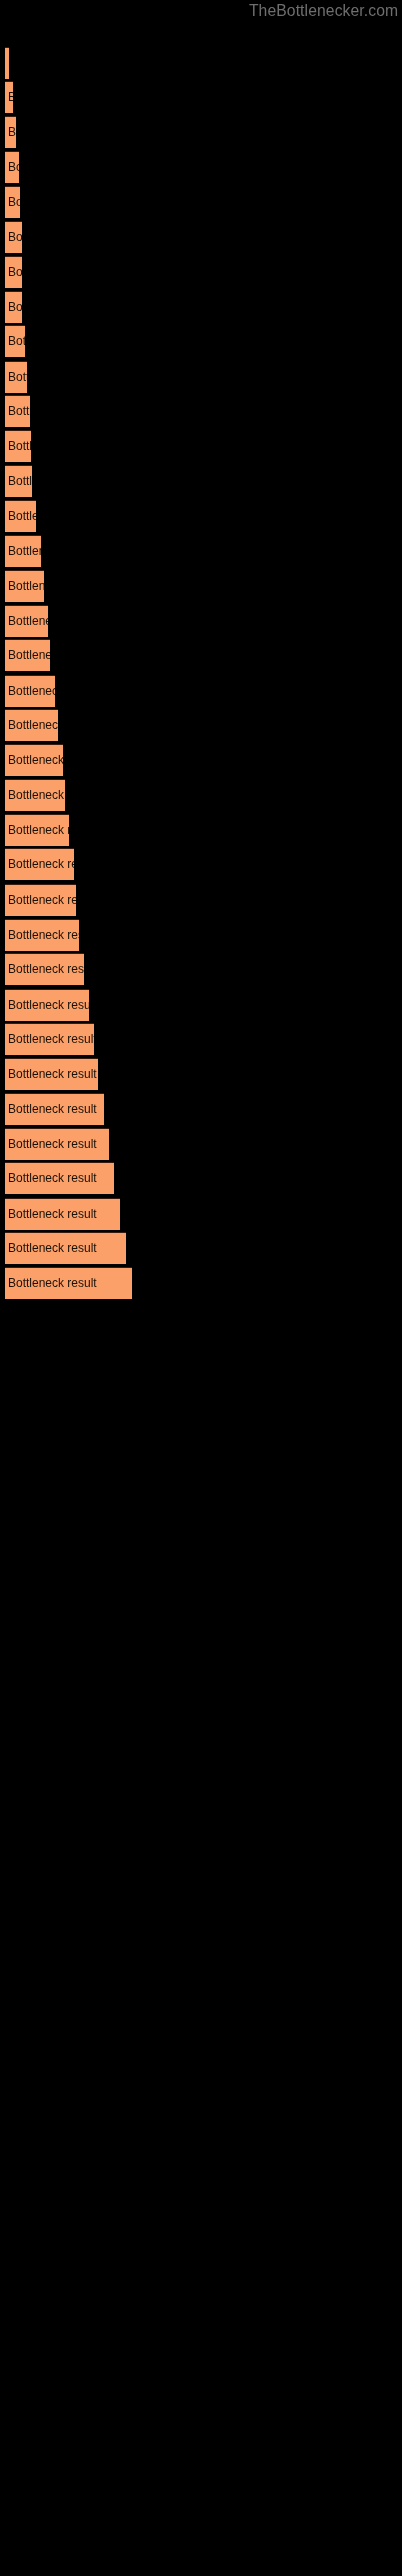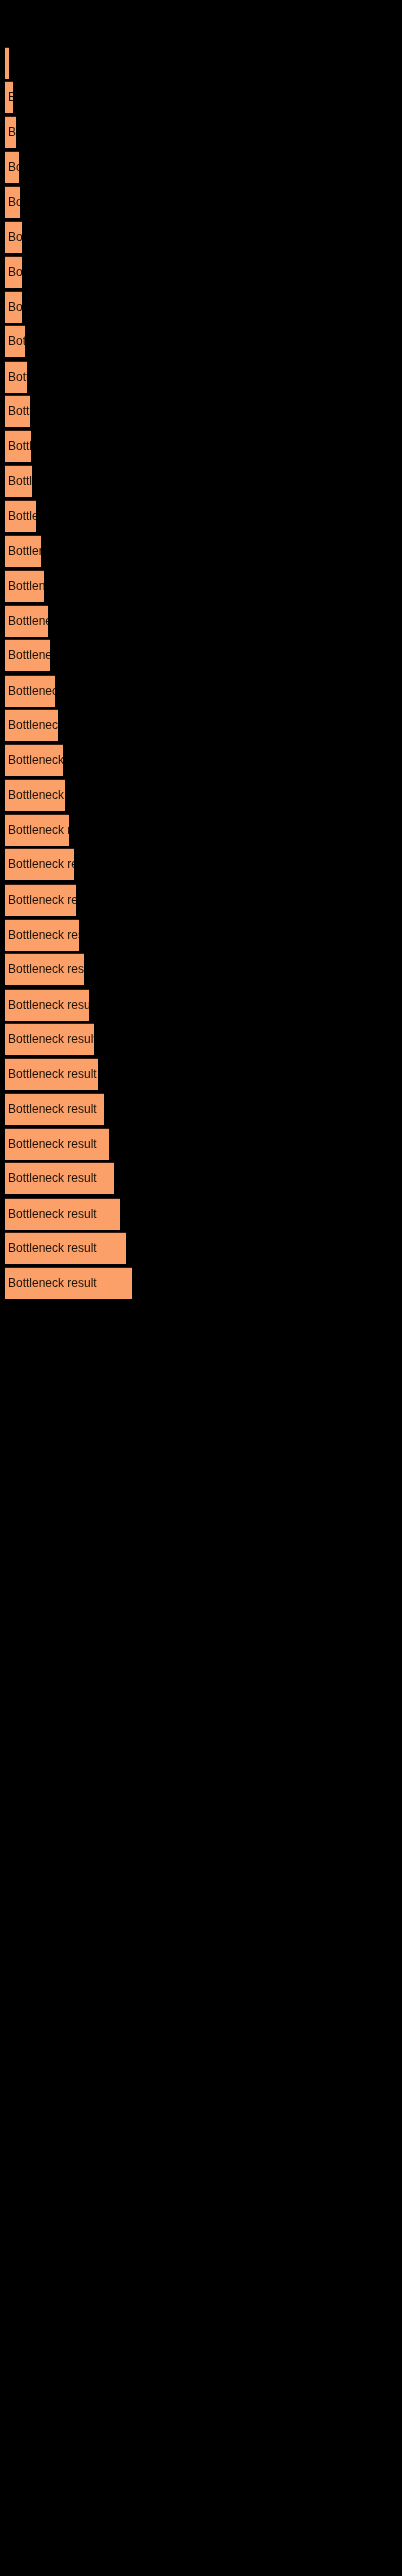--- a/index.html
+++ b/index.html
@@ -81,20 +81,23 @@
     font-family: "Liberation Sans", sans-serif;
     white-space: nowrap;
     pointer-events: none;
   }
 </style>
 </head>
 <body>
 
 <div id="chart-root">
 
+  <div id="site-header">
+    <span id="site-title">TheBottlenecker.com</span>
+  </div>
 
   <div id="bars-layer">
       <div class="bar-row" style="top: 47px; width: 403px; height: 32px;">
         <div class="bar" style="width: 4px; background: rgb(252, 160, 106); border-top-color: rgb(58, 26, 12);">
           <span class="bar-label" style="color: rgb(26, 18, 8);">Bottleneck result</span>
         </div>
       </div>
       <div class="bar-row" style="top: 81px; width: 403px; height: 32px;">
         <div class="bar" style="width: 8px; background: rgb(252, 160, 106); border-top-color: rgb(58, 26, 12);">
           <span class="bar-label" style="color: rgb(26, 18, 8);">Bottleneck result</span>

